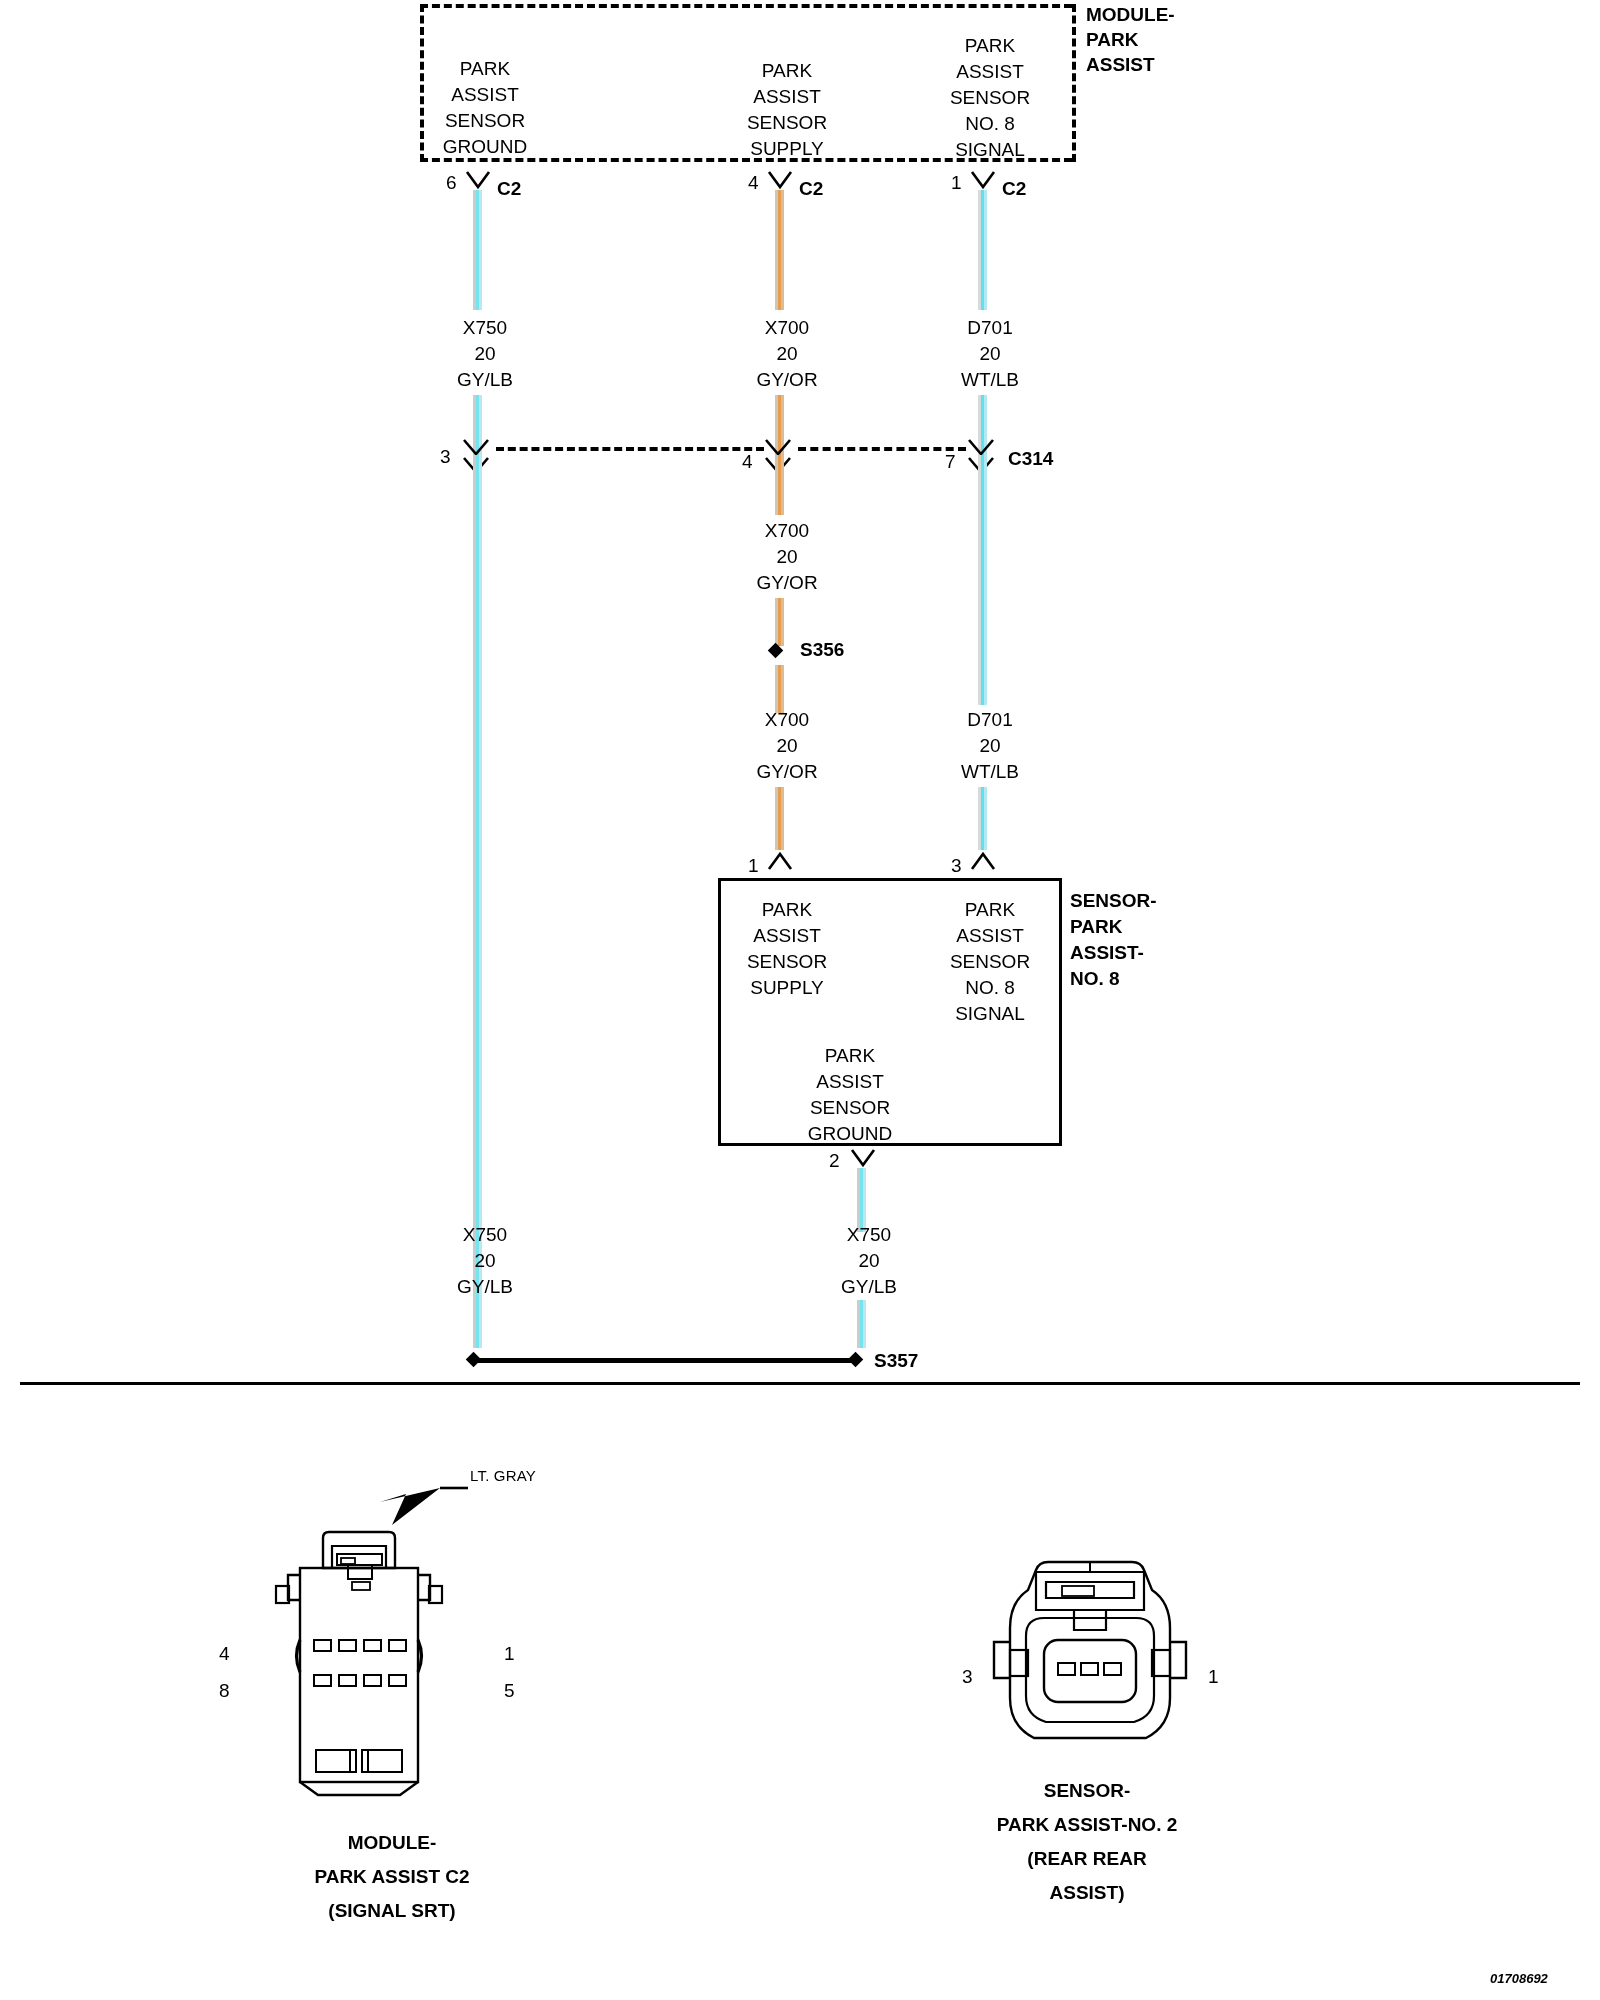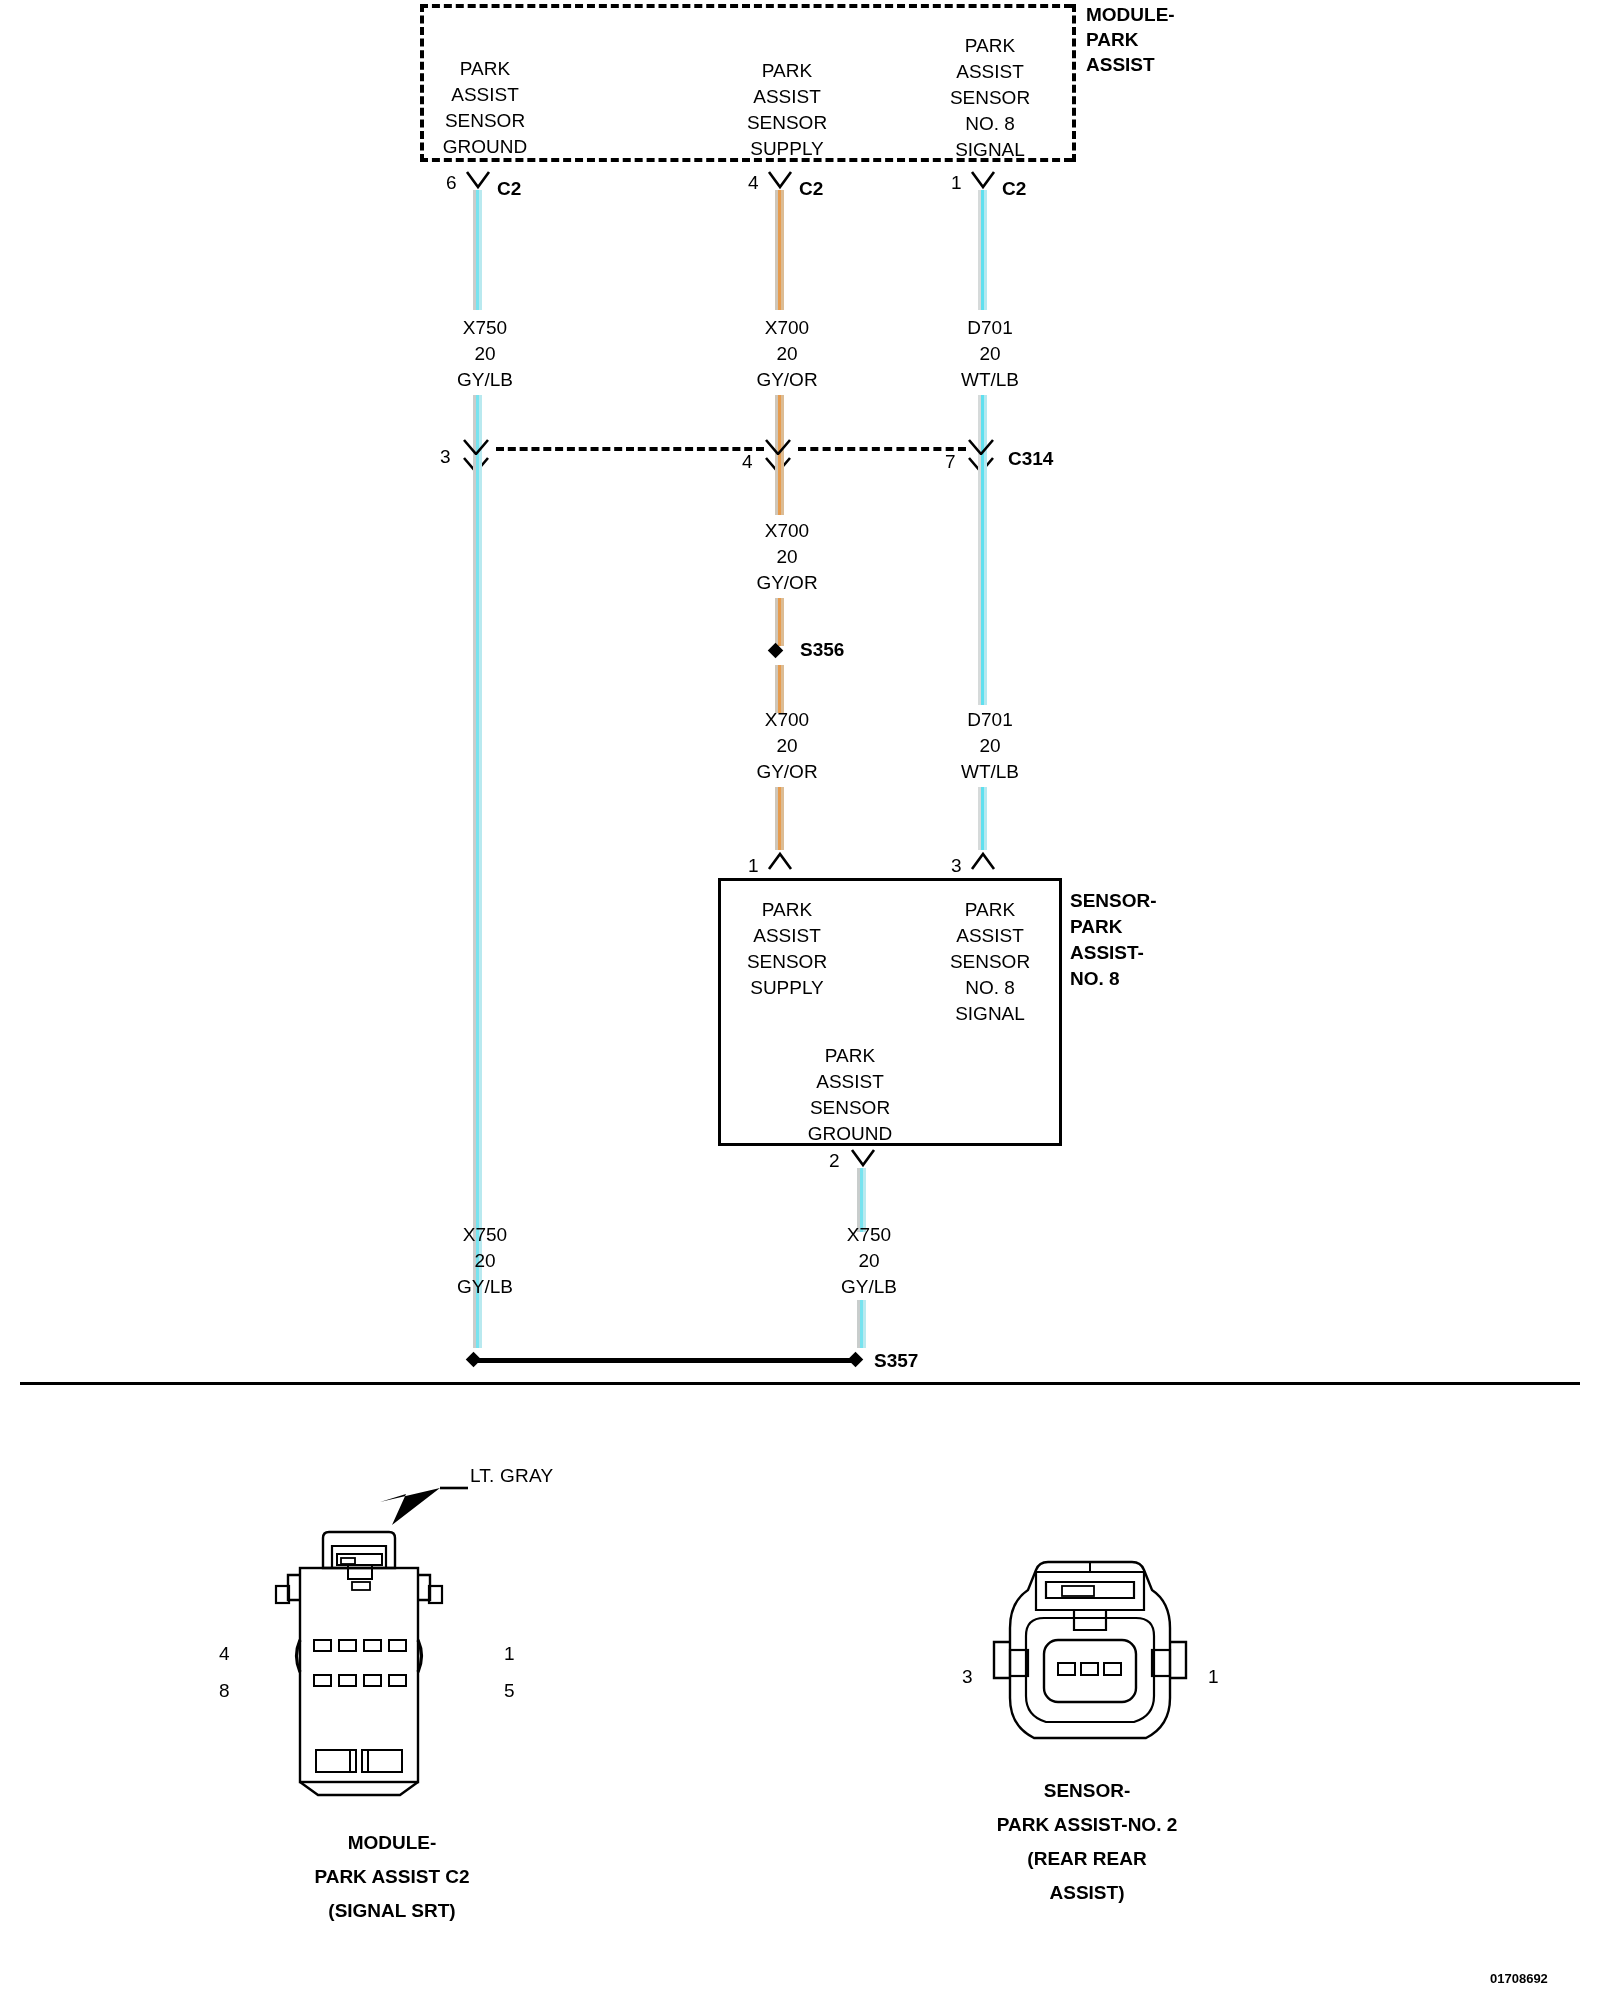--- a/index.html
+++ b/index.html
@@ -1,21 +1,21 @@
 <!DOCTYPE html>
 <html><head>
 <meta charset="utf-8">
 <style>
   html,body{margin:0;padding:0;background:#fff;}
   body{width:1600px;height:2000px;position:relative;font-family:"Liberation Sans",sans-serif;color:#000;}
   #sheet{position:absolute;left:0;top:0;width:1600px;height:2000px;overflow:hidden;}
-  .t{position:absolute;white-space:nowrap;font-size:19px;line-height:25px;letter-spacing:.2px;}
+  .t{position:absolute;white-space:nowrap;font-size:15px;line-height:25px;letter-spacing:.2px;}
   .tb{position:absolute;white-space:nowrap;font-size:19px;line-height:25px;font-weight:bold;}
   .pin{position:absolute;white-space:nowrap;font-size:19px;}
-  .small{font-size:13px;}
+  .small{font-size:13px;font-style:italic;}
   .lbl{position:absolute;text-align:center;transform:translateX(-50%);font-size:19px;line-height:25px;}
   .lblb{position:absolute;text-align:center;transform:translateX(-50%);font-size:19px;line-height:26px;font-weight:bold;}
 
   
   .wire{position:absolute;width:9px;}
   .wire .core{position:absolute;left:0;top:0;width:9px;height:100%;}
   .w-gylb .core{background:linear-gradient(to right,#c9cdcc 0 3px,#77e3ef 3px 6px,#b9e9ef 6px 9px);}
   .w-gyor .core{background:linear-gradient(to right,#cfc6b8 0 3px,#e79c4e 3px 6px,#dcbc94 6px 9px);}
   .w-wtlb .core{background:linear-gradient(to right,#d6dada 0 3px,#5fe0ef 3px 6px,#b4e8f0 6px 9px);}
   .hline{position:absolute;background:#000;height:3px;}

